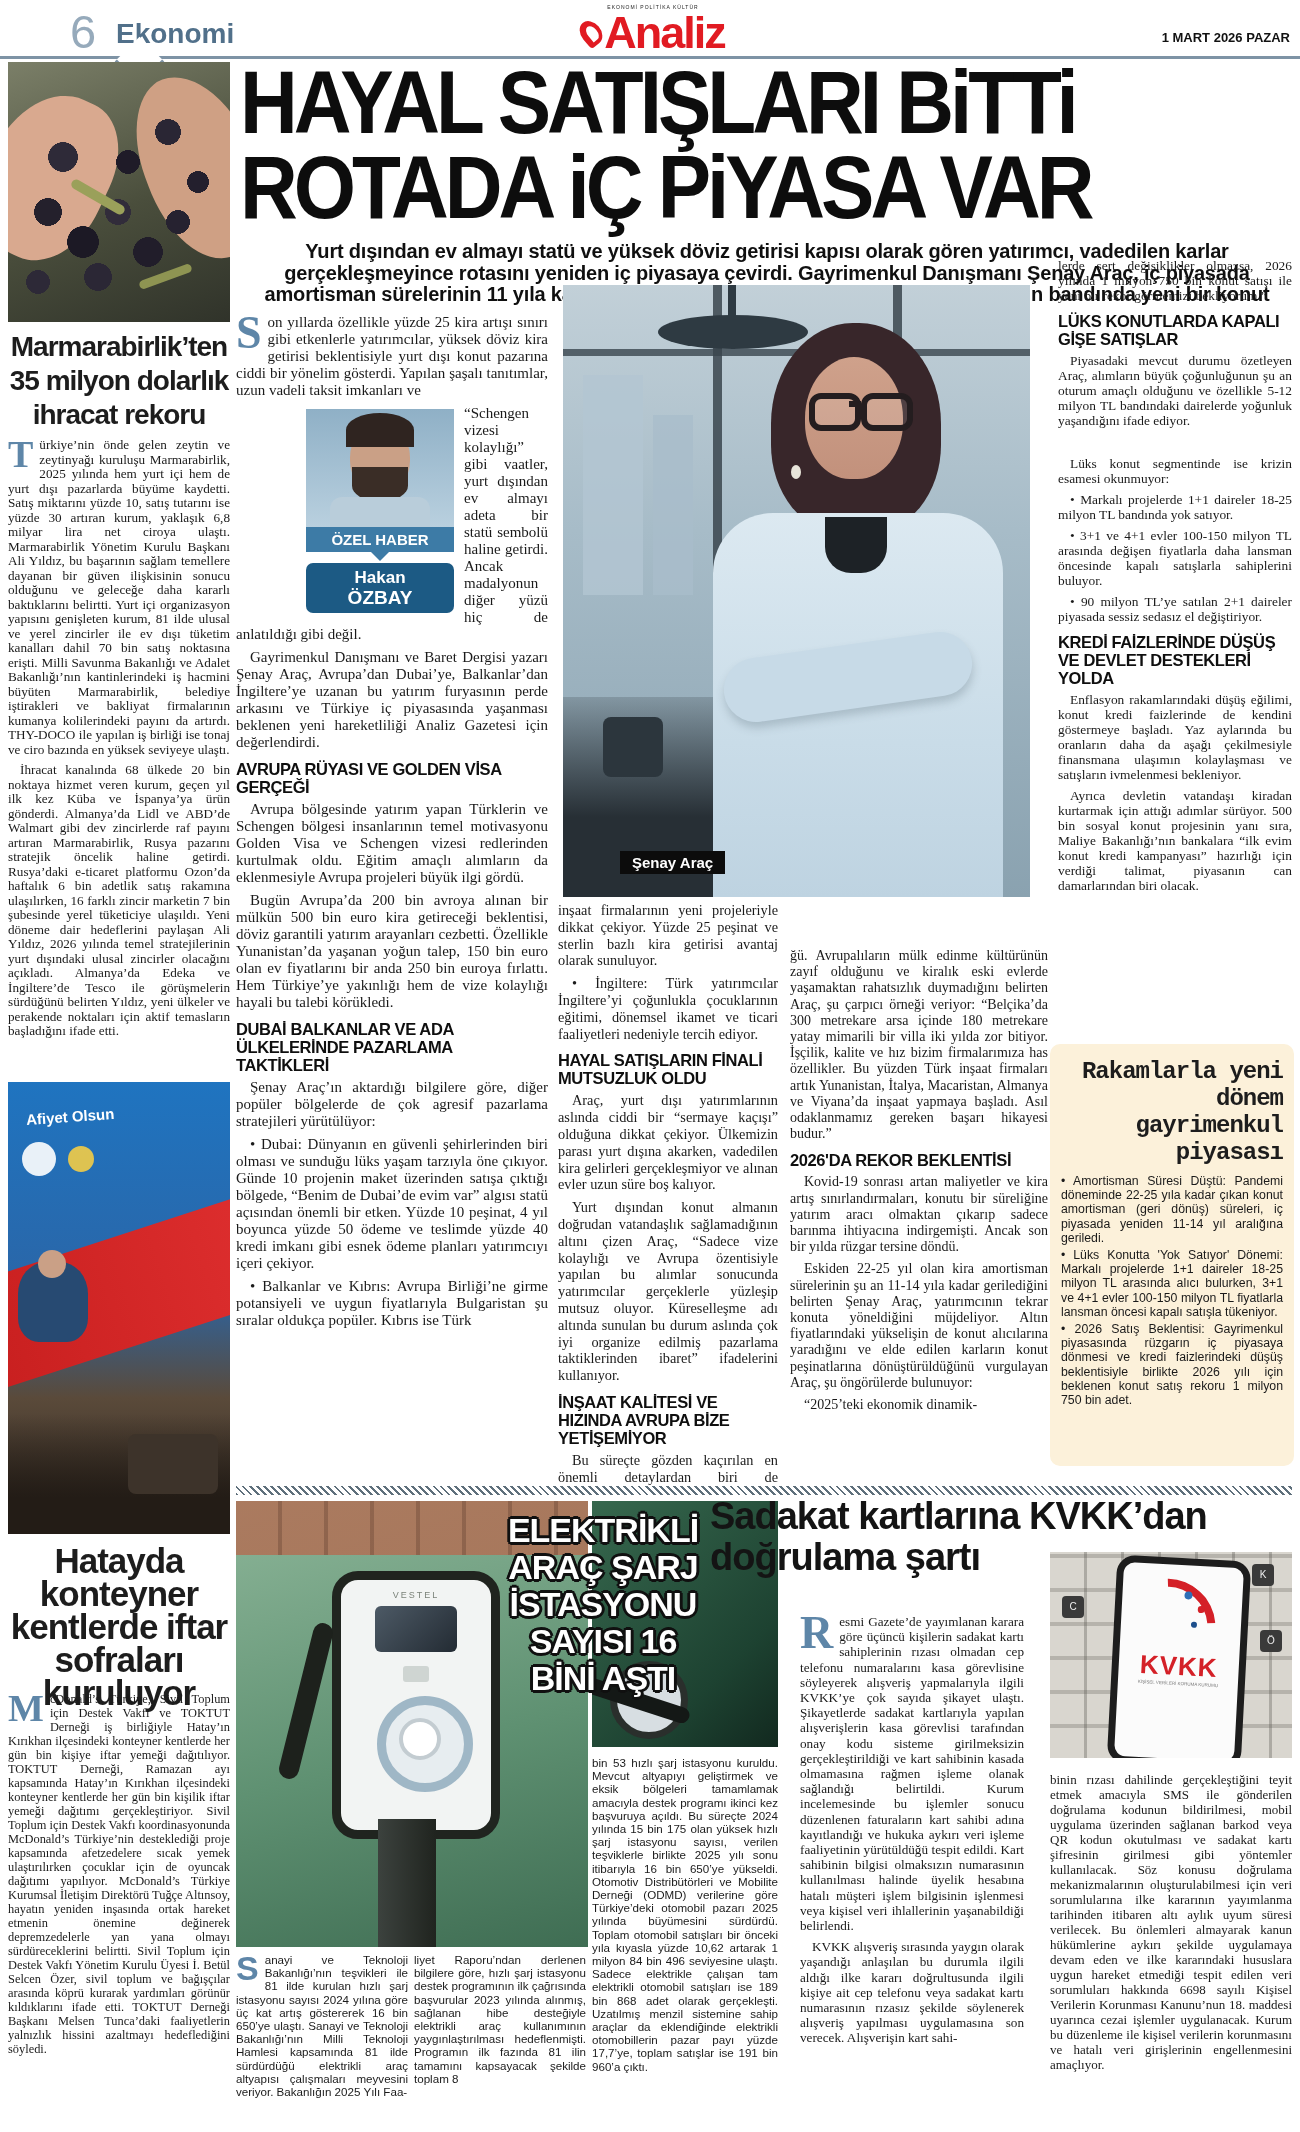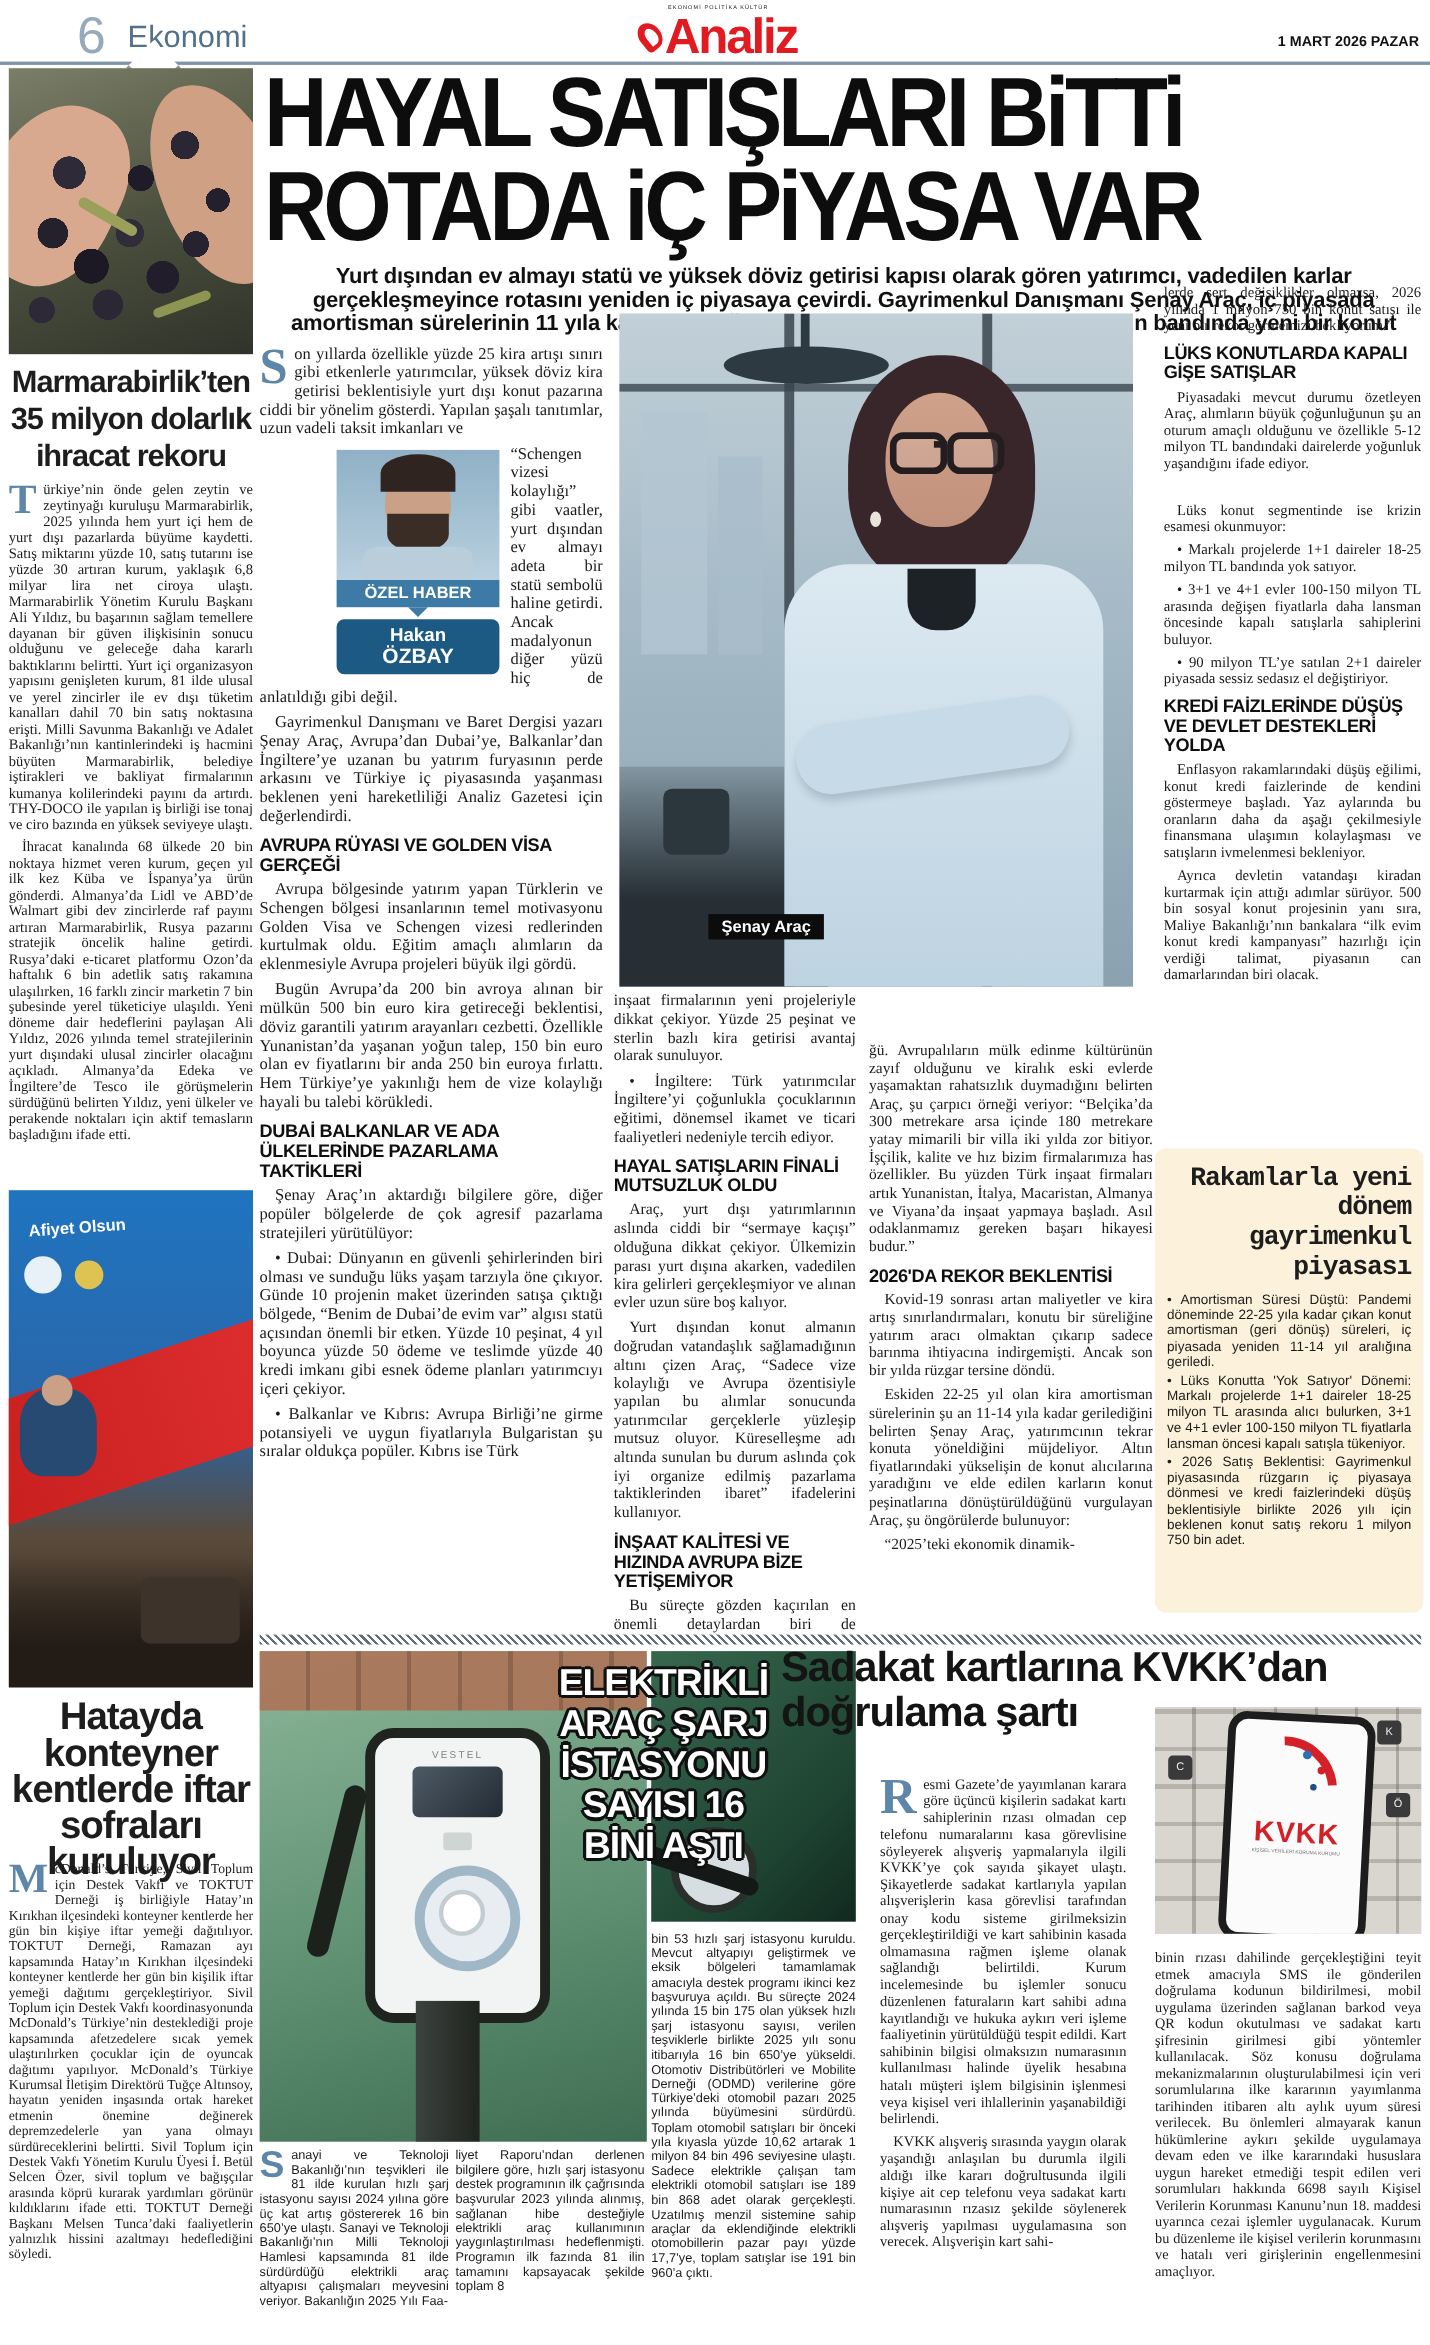--- a/index.html
+++ b/index.html
@@ -54,21 +54,21 @@
   .caption-chip{position:absolute;background:#0c0c0c;color:#fff;font-family:"Liberation Sans",sans-serif;
                 font-weight:bold;font-size:15px;padding:3px 12px;}
   .sans{font-family:"Liberation Sans",sans-serif;}
 </style>
 </head>
 <body>
 
 <div id="canvas">
 
   <div class="abs hdr-num" style="left:70px;top:8px;">6</div>
-  <div class="abs hdr-section" style="left:116px;top:20px;">Ekonomi</div>
+  <div class="abs hdr-section" style="left:116px;top:20px;font-weight:bold;">Ekonomi</div>
 
   <div class="abs" style="left:558px;top:4px;width:190px;text-align:center;">
     <div class="logo-tag">EKONOMİ POLİTİKA KÜLTÜR</div>
     <div style="display:flex;align-items:center;justify-content:center;gap:3px;">
       <span class="flame"></span>
       <span class="logo-text">Analiz</span>
     </div>
   </div>
 
   <div class="abs hdr-date" style="right:10px;top:30px;">1 MART 2026 PAZAR</div>
@@ -141,21 +141,21 @@
 
     <div class="abs" style="left:208px;top:38px;width:170px;height:210px;background:#38262a;border-radius:48% 48% 42% 42%;"></div>
     <div class="abs" style="left:242px;top:72px;width:98px;height:122px;background:linear-gradient(180deg,#cfa18b,#c2917c);border-radius:50% 50% 46% 46%;"></div>
     <div class="abs" style="left:246px;top:108px;width:40px;height:26px;border:6px solid #241d1f;border-radius:12px;background:rgba(255,255,255,.12);"></div>
     <div class="abs" style="left:298px;top:108px;width:40px;height:26px;border:6px solid #241d1f;border-radius:12px;background:rgba(255,255,255,.12);"></div>
     <div class="abs" style="left:286px;top:116px;width:12px;height:6px;background:#241d1f;"></div>
     <div class="abs" style="left:228px;top:180px;width:10px;height:14px;background:#e8e4da;border-radius:50%;"></div>
     <div class="abs" style="left:150px;top:228px;width:290px;height:384px;background:linear-gradient(180deg,#dce9f1 0%,#c9dce8 60%,#bed3e1 100%);border-radius:60px 60px 0 0;"></div>
     <div class="abs" style="left:262px;top:232px;width:62px;height:56px;background:#1d2226;border-radius:0 0 26px 26px;"></div>
     <div class="abs" style="left:160px;top:360px;width:250px;height:64px;background:#cade e8;background:#c7dae7;border-radius:32px;transform:rotate(-8deg);box-shadow:0 6px 8px rgba(70,90,105,.25);"></div>
-    <div class="abs caption-chip" style="left:57px;top:546px;margin-left:24px;">Şenay Araç</div>
+    <div class="abs caption-chip" style="left:57px;top:566px;">Şenay Araç</div>
   </div>
 
   <div class="abs col" style="left:236px;top:314px;width:312px;height:1172px;font-size:15px;line-height:17px;">
     <p><span class="dropcap">S</span><span>on yıllarda özellikle yüzde 25 kira artışı sınırı gibi etkenlerle yatırımcılar, yüksek döviz kira getirisi beklentisiyle yurt dışı konut pazarına ciddi bir yönelim gösterdi. Yapılan şaşalı tanıtımlar, uzun vadeli taksit imkanları ve</span></p>
     <div class="byline">
       <div class="byline-photo">
         <div class="abs" style="left:44px;top:14px;width:60px;height:72px;background:#caa086;border-radius:48%;"></div>
         <div class="abs" style="left:40px;top:4px;width:68px;height:34px;background:#2f2420;border-radius:50% 50% 0 0;"></div>
         <div class="abs" style="left:46px;top:58px;width:56px;height:34px;background:#3a2d26;border-radius:0 0 45% 45%;"></div>
         <div class="abs" style="left:24px;top:88px;width:100px;height:30px;background:#b9cdda;border-radius:12px 12px 0 0;"></div>

